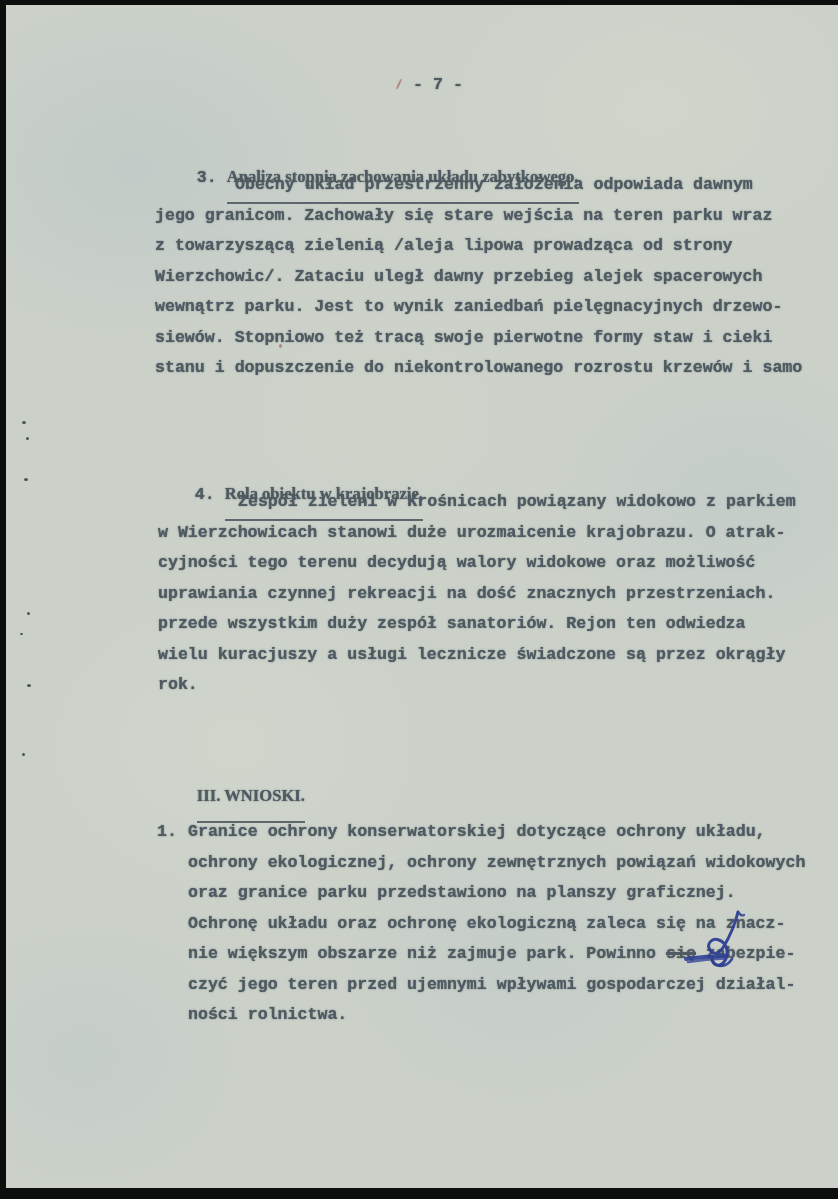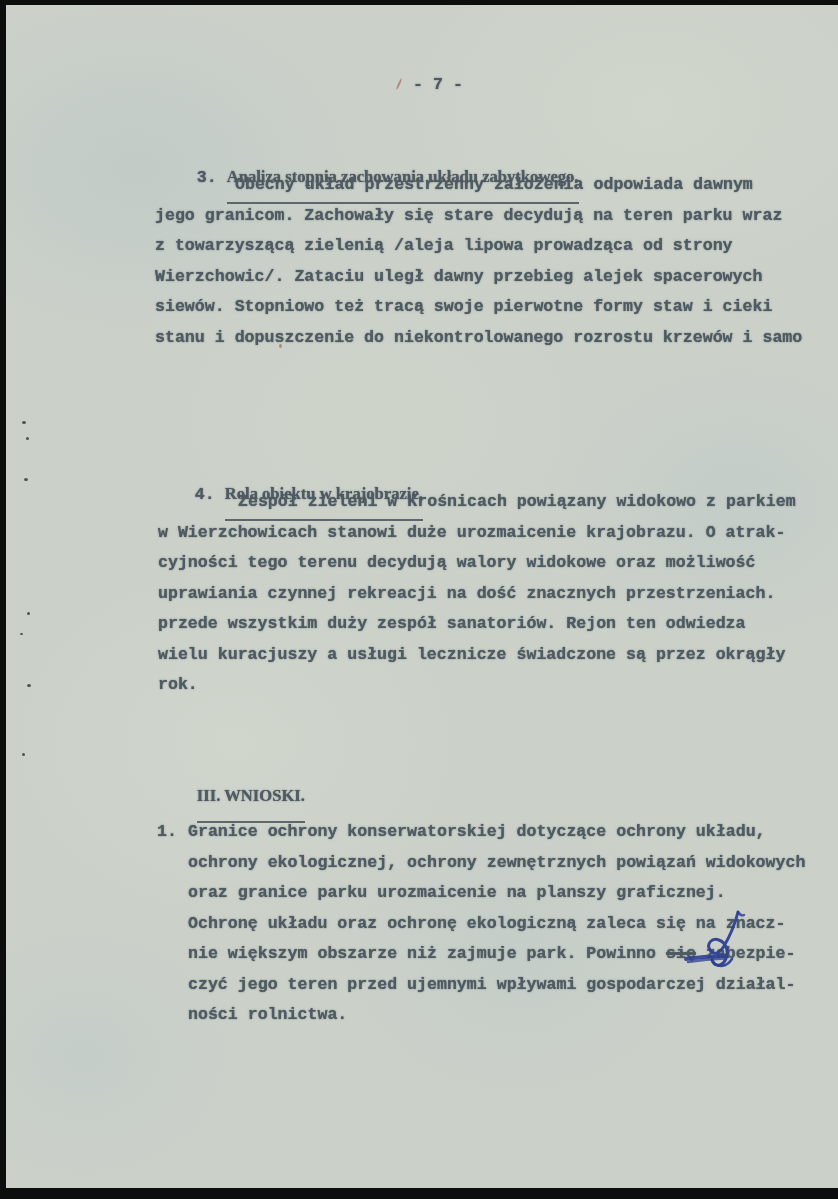--- a/index.html
+++ b/index.html
@@ -54,23 +54,24 @@
   <div class="speck red" style="left:398px;top:78px;width:2px;height:12px;transform:rotate(25deg);"></div>
 
   <div class="abs type" style="left:403px;top:75px;width:70px;text-align:center;">- 7 -</div>
 
   <div class="abs type line" style="left:157px;top:131px;">
     <span>3.</span><span> </span><span class="uline">Analiza stopnia zachowania układu zabytkowego.</span>
   </div>
 
   <div class="abs type" style="left:155px;top:170px;width:670px;">
     <div class="line indent">Obecny układ przestrzenny założenia odpowiada dawnym</div>
-    <div class="line">jego granicom. Zachowały się stare decydują na teren parku wraz</div>
+    <div class="line">jego granicom. Zachowały się stare wejścia na teren parku wraz</div>
     <div class="line">z towarzyszącą zielenią /aleja lipowa prowadząca od strony</div>
     <div class="line">Wierzchowic/. Zataciu uległ dawny przebieg alejek spacerowych</div>
+    <div class="line">wewnątrz parku. Jest to wynik zaniedbań pielęgnacyjnych drzewo-</div>
     <div class="line">siewów. Stopniowo też tracą swoje pierwotne formy staw i cieki</div>
     <div class="line">stanu i dopuszczenie do niekontrolowanego rozrostu krzewów i samo</div>
   </div>
 
   <div class="abs type line" style="left:155px;top:448px;">
     <span>4.</span><span> </span><span class="uline">Rola obiektu w krajobrazie.</span>
   </div>
 
   <div class="abs type" style="left:158px;top:487px;width:670px;">
     <div class="line indent">Zespół zieleni w Krośnicach powiązany widokowo z parkiem</div>
@@ -84,21 +85,21 @@
 
   <div class="abs type line" style="left:157px;top:750px;">
     <span class="uline">III. WNIOSKI.</span>
   </div>
 
   <div class="abs type hang" style="left:157px;top:817px;width:680px;">
     <div class="num line">1.</div>
     <div>
       <div class="line">Granice ochrony konserwatorskiej dotyczące ochrony układu,</div>
       <div class="line">ochrony ekologicznej, ochrony zewnętrznych powiązań widokowych</div>
-      <div class="line">oraz granice parku urozmaicenie na planszy graficznej.</div>
+      <div class="line">oraz granice parku przedstawiono na planszy graficznej.</div>
       <div class="line">Ochronę układu oraz ochronę ekologiczną zaleca się na znacz-</div>
       <div class="line"><span>nie większym obszarze niż zajmuje park. Powinno </span><span class="struck">się</span><span> zabezpie-</span></div>
       <div class="line">czyć jego teren przed ujemnymi wpływami gospodarczej działal-</div>
       <div class="line">ności rolnictwa.</div>
     </div>
   </div>
 
   <svg class="abs" style="left:672px;top:902px;" width="100" height="90" viewBox="0 0 100 90">
     <g fill="none" stroke="#2e3f96" stroke-linecap="round">
 

